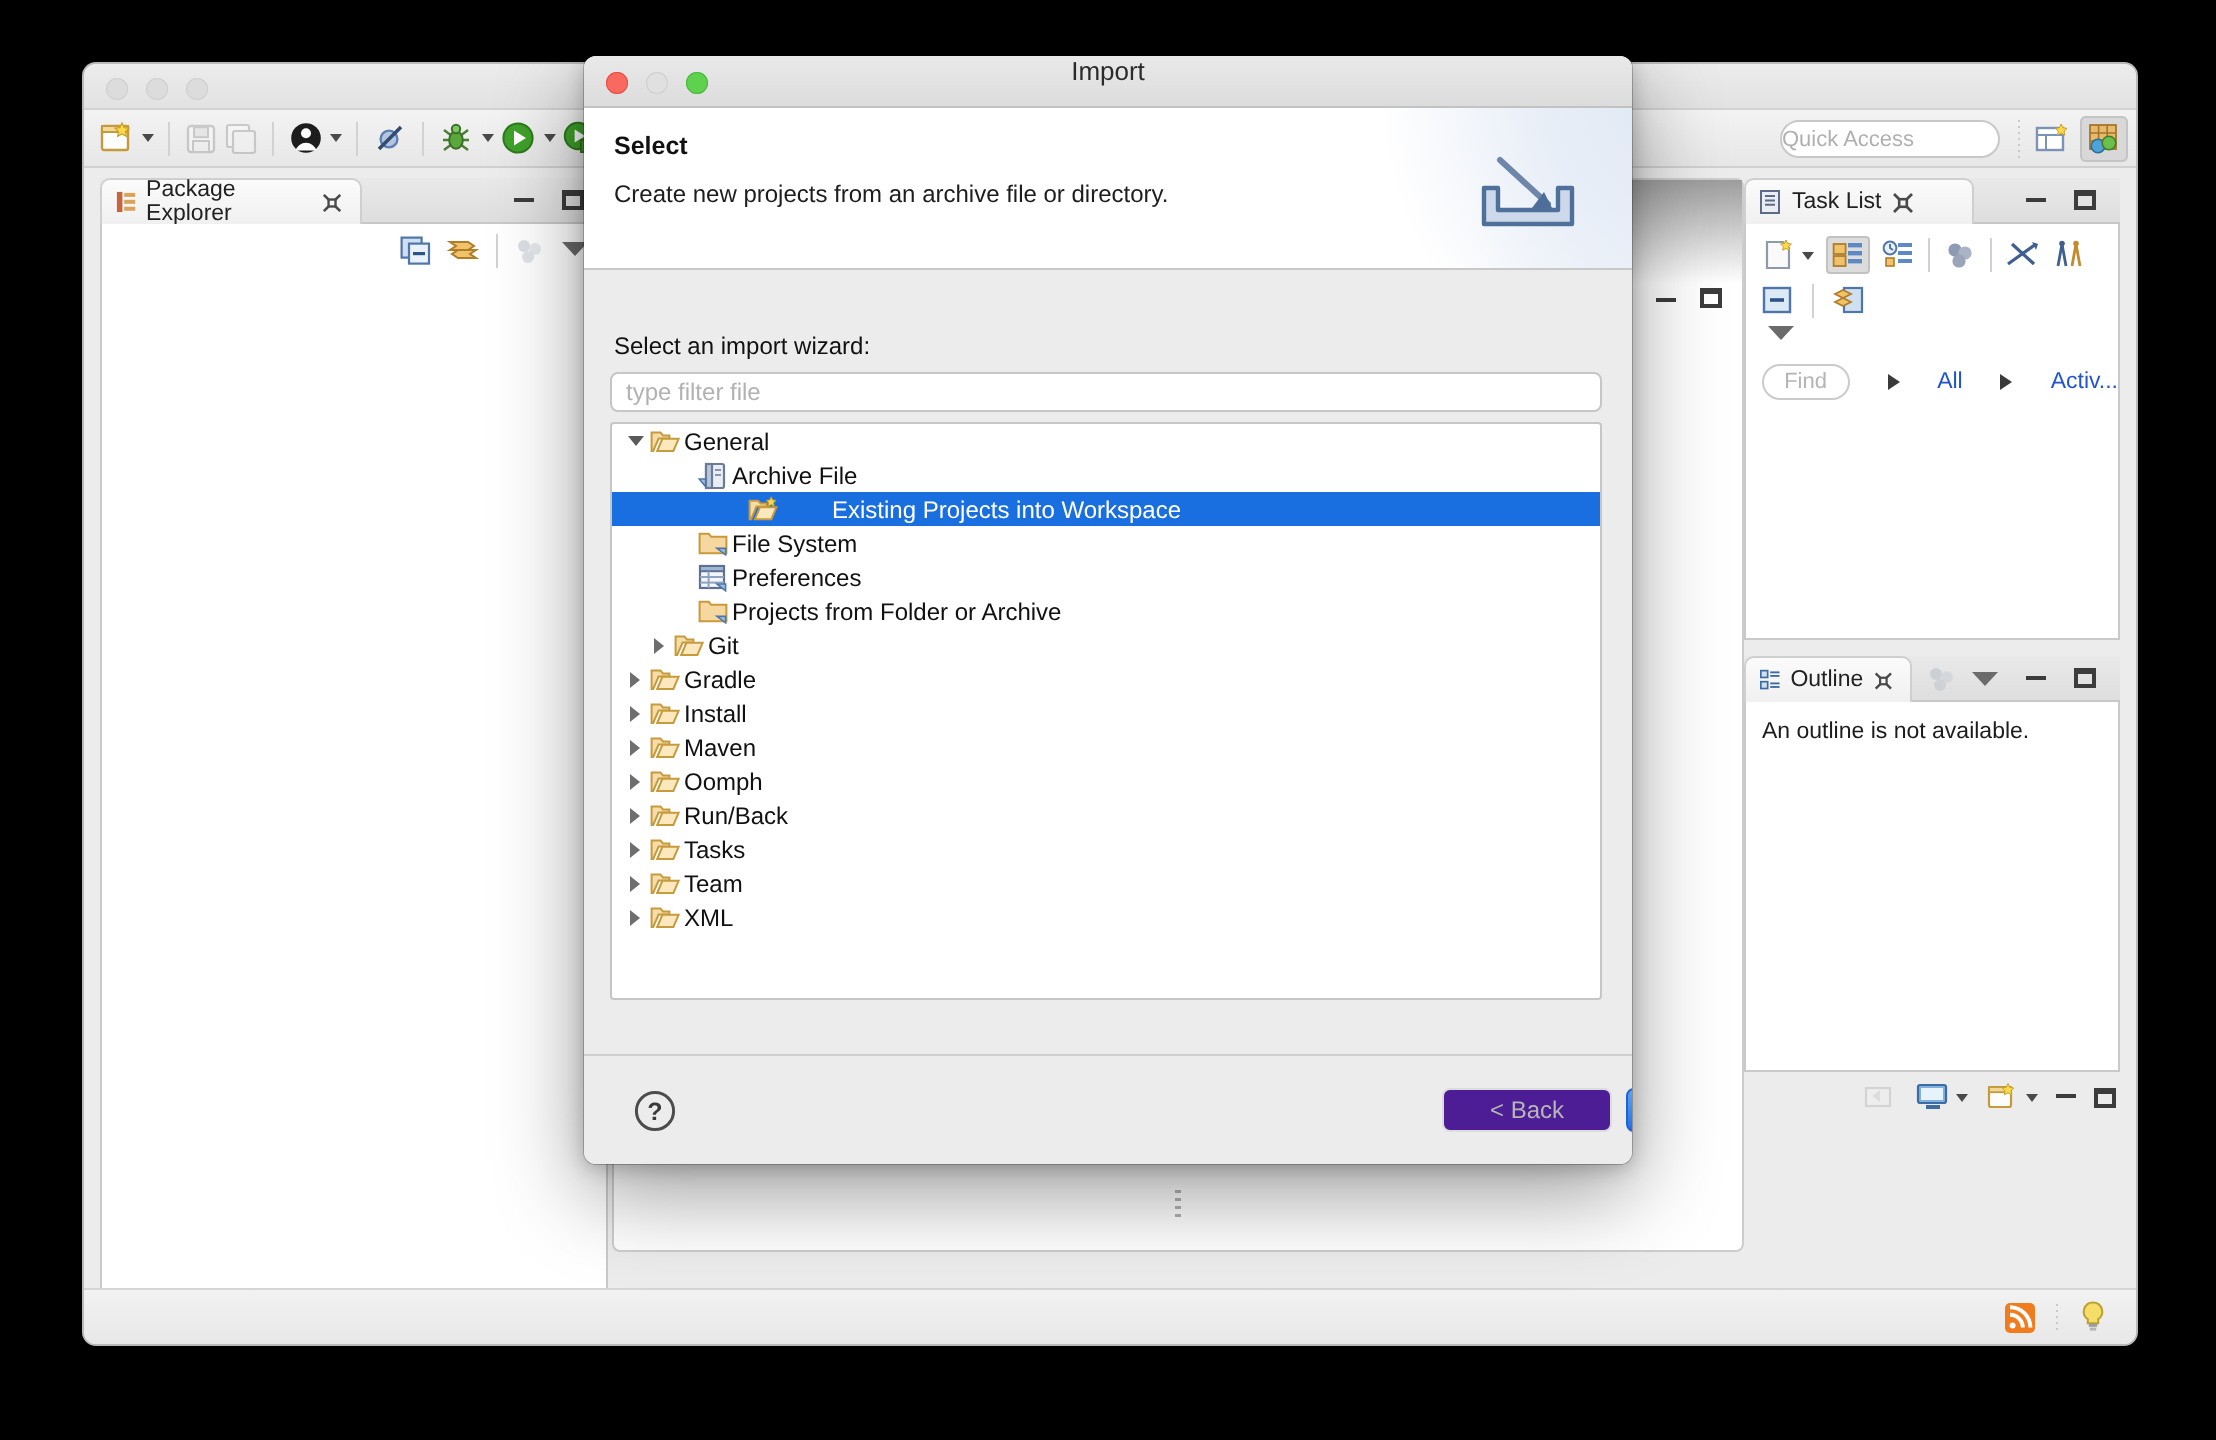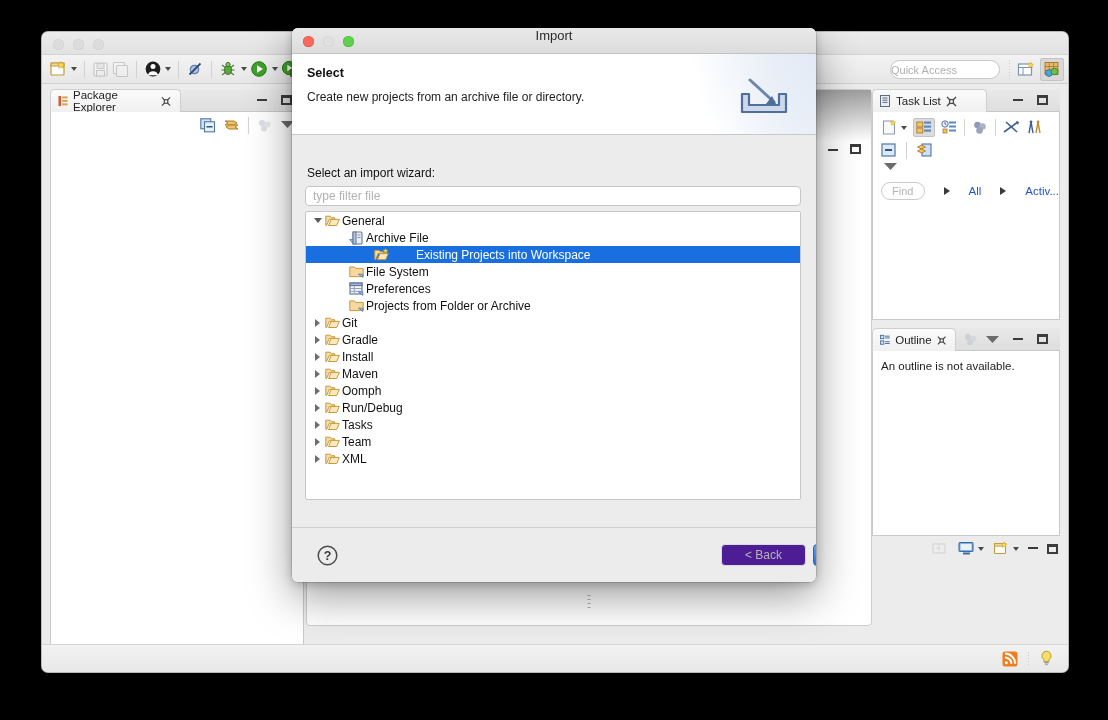--- a/index.html
+++ b/index.html
@@ -621,21 +621,21 @@
           <div class="tree-row" style="padding-left: 29px;">
             <span class="twisty"></span>
             <span class="t-ico">
               <svg width="15" height="13" viewBox="0 0 15 13">
                 <path d="M.8 11.6V1.9h4.6l1.2 1.5h7.6v8.2z" fill="#f6d79f" stroke="#c79a3c" stroke-width="1"></path>
                 <path d="M9.5 9.2h4.3v3.2z" fill="#9fc0e5" stroke="#4f76a8" stroke-width=".8"></path>
               </svg>
             </span>
             <span class="t-label">Projects from Folder or Archive</span>
           </div>
-          <div class="tree-row" style="padding-left: 5px;">
+          <div class="tree-row" style="padding-left: 5px; margin-left: 12px;">
             <span class="twisty">
               <span class="tw-right"></span>
             </span>
             <span class="t-ico">
               <svg width="15" height="13" viewBox="0 0 15 13">
                 <path d="M.8 11.5V2.2h4.4l1.3 1.5h3.2v1.6H4.3L1.6 11.5z" fill="#f6dca8" stroke="#c79a3c" stroke-width="1"></path>
                 <path d="M3.6 11.5 L6.2 5.4h8.1l-2.6 6.1z" fill="#fbe8bf" stroke="#c79a3c" stroke-width="1"></path>
               </svg>
             </span>
             <span class="t-label">Git</span>
@@ -691,21 +691,21 @@
           <div class="tree-row" style="padding-left: 5px;">
             <span class="twisty">
               <span class="tw-right"></span>
             </span>
             <span class="t-ico">
               <svg width="15" height="13" viewBox="0 0 15 13">
                 <path d="M.8 11.5V2.2h4.4l1.3 1.5h3.2v1.6H4.3L1.6 11.5z" fill="#f6dca8" stroke="#c79a3c" stroke-width="1"></path>
                 <path d="M3.6 11.5 L6.2 5.4h8.1l-2.6 6.1z" fill="#fbe8bf" stroke="#c79a3c" stroke-width="1"></path>
               </svg>
             </span>
-            <span class="t-label">Run/Debug</span>
+            <span class="t-label">Run/Back</span>
           </div>
           <div class="tree-row" style="padding-left: 5px;">
             <span class="twisty">
               <span class="tw-right"></span>
             </span>
             <span class="t-ico">
               <svg width="15" height="13" viewBox="0 0 15 13">
                 <path d="M.8 11.5V2.2h4.4l1.3 1.5h3.2v1.6H4.3L1.6 11.5z" fill="#f6dca8" stroke="#c79a3c" stroke-width="1"></path>
                 <path d="M3.6 11.5 L6.2 5.4h8.1l-2.6 6.1z" fill="#fbe8bf" stroke="#c79a3c" stroke-width="1"></path>
               </svg>

